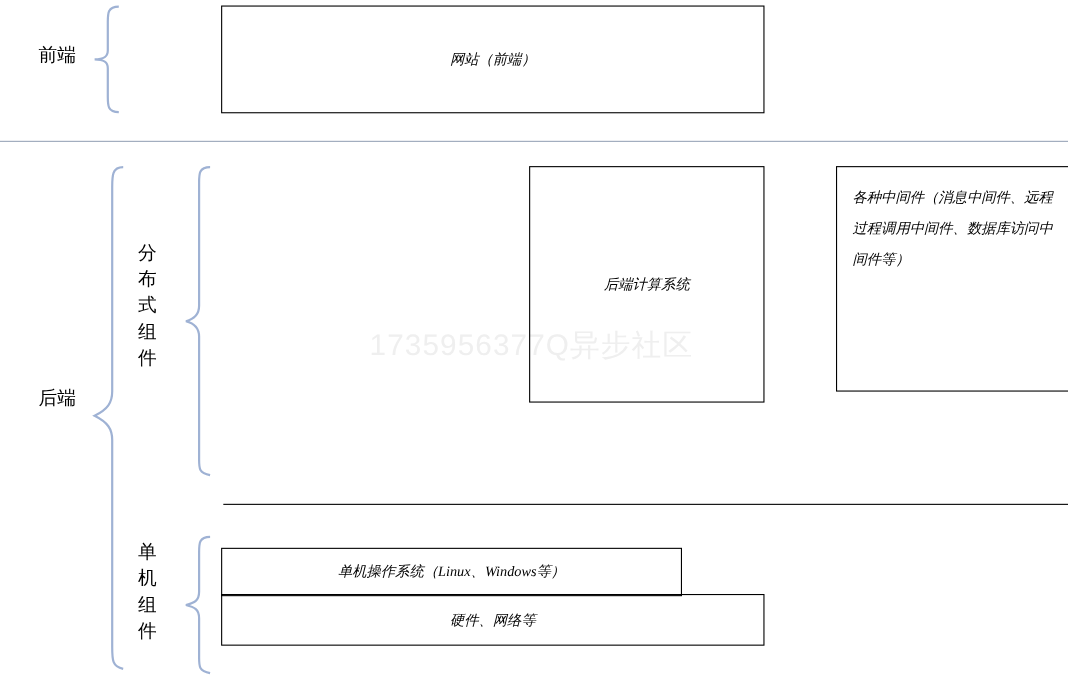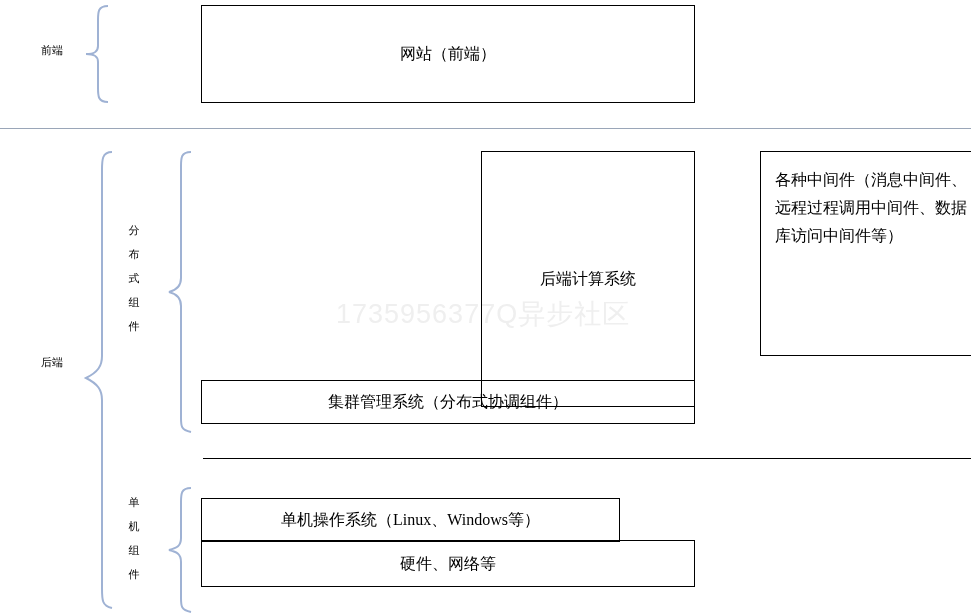--- a/index.html
+++ b/index.html
@@ -13,37 +13,38 @@
   }
   #canvas {
     position: relative;
     width: 971px;
     height: 615px;
     overflow: hidden;
     background: #ffffff;
   }
   .lbl {
     position: absolute;
-    font-size: 11px;
+    font-size: 17px;
     line-height: 24px;
     color: #000;
     white-space: pre-line;
     text-align: center;
   }
   .box {
     position: absolute;
     border: 1px solid #000;
     box-sizing: border-box;
     background: transparent;
     display: flex;
     align-items: center;
     justify-content: center;
     text-align: center;
-    font-size: 16px;
+    font-size: 13px;
     line-height: 26px;
+    font-style: italic;
   }
   .box.textleft {
     align-items: flex-start;
     justify-content: flex-start;
     text-align: left;
     padding: 14px 10px 0 14px;
     line-height: 28px;
   }
   .hr {
     position: absolute;
@@ -104,25 +105,24 @@
 组
 件</div>
 
   <div class="brace" style="left:165px; top:150px; width:28px; height:284px;">
     <svg width="28" height="284" viewBox="0 0 28 284" fill="none">
       <path d="M26 2 C16 2 16 8 16 16 L16 128 C16 136 12 140 4 142 C12 144 16 148 16 156 L16 268 C16 276 16 280 26 282" stroke="#9fb2d4" stroke-width="2" fill="none"></path>
     </svg>
   </div>
 
 
-  <div class="box" style="left:481px; top:151px; width:214px; height:256px;">后端计算系统</div>
+  <div class="box" style="left:481px; top:151px; width:214px; height:215px;">后端计算系统</div>
 
   <div class="box textleft" style="left:760px; top:151px; width:220px; height:205px;">各种中间件（消息中间件、远程过程调用中间件、数据库访问中间件等）</div>
 
-  <div class="box" style="left:201px; top:380px; width:494px; height:44px;">集群管理系统（分布式协调组件）</div>
 
   <div class="hr dark" style="left:203px; top:458px; width:768px;"></div>
 
   <div class="lbl" style="left:121px; top:490px; width:26px;">单
 机
 组
 件</div>
 
   <div class="brace" style="left:165px; top:486px; width:28px; height:128px;">
     <svg width="28" height="128" viewBox="0 0 28 128" fill="none">

